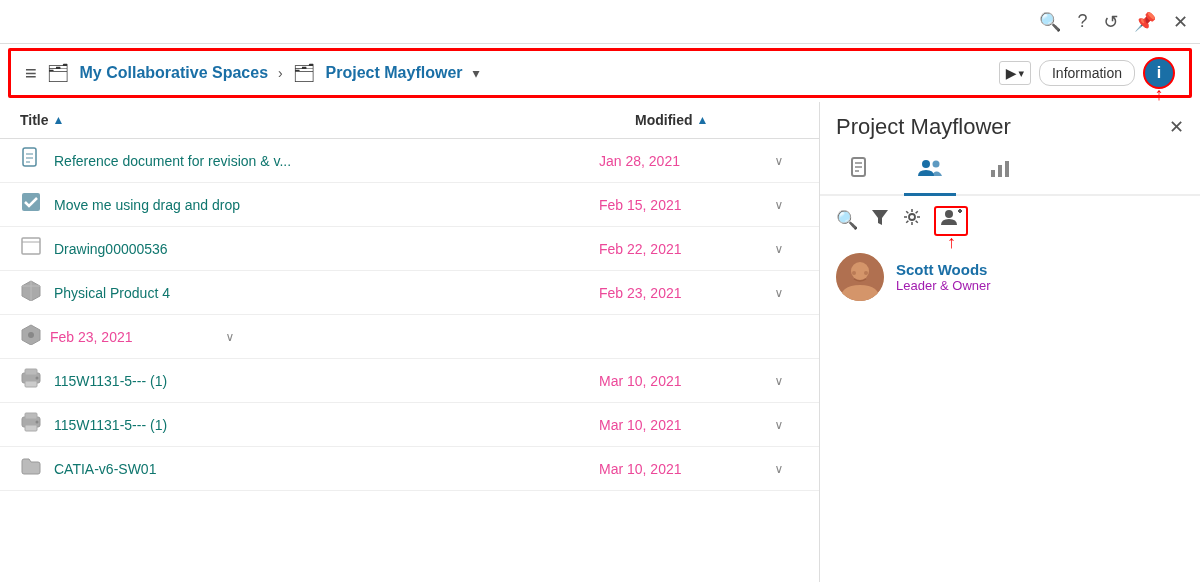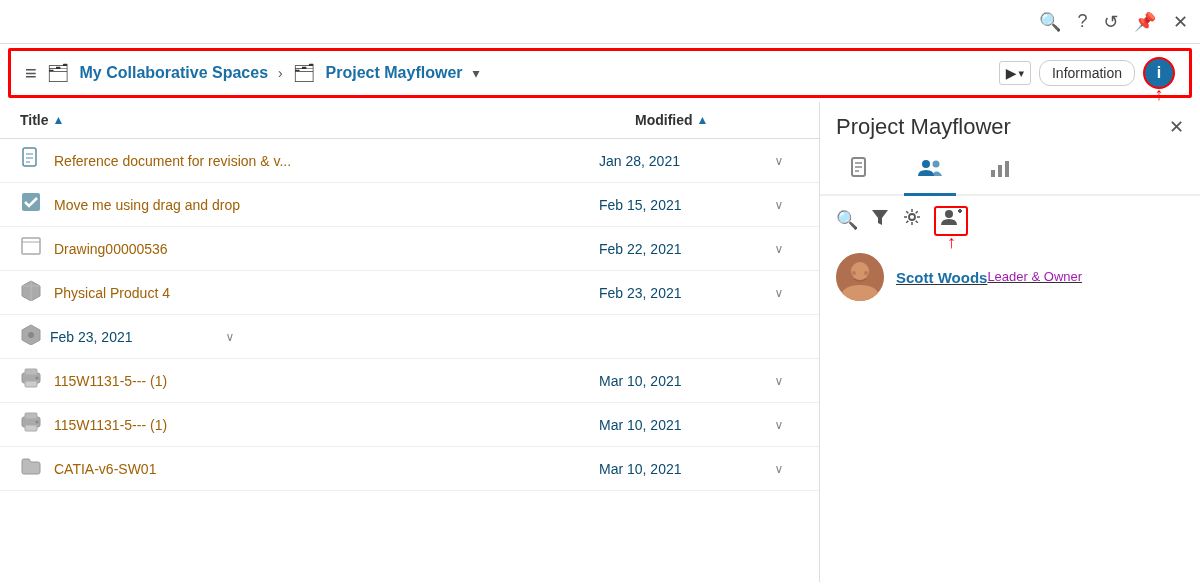--- a/index.html
+++ b/index.html
@@ -166,26 +166,26 @@
       cursor: pointer;
     }
     .file-icon {
       width: 30px;
       font-size: 18px;
       color: #5a8fa3;
       flex-shrink: 0;
     }
     .file-name {
       flex: 1;
-      color: #a16207;
+      color: #0f766e;
       padding-left: 4px;
     }
     .file-date {
       width: 160px;
-      color: #0c4a6e;
+      color: #ec4899;
     }
     .file-chevron {
       width: 40px;
       text-align: center;
       color: #888;
       font-size: 12px;
     }
 
     
     .info-panel {
@@ -277,22 +277,21 @@
       background: #c8956e;
       display: flex;
       align-items: center;
       justify-content: center;
       font-size: 24px;
       overflow: hidden;
       flex-shrink: 0;
     }
     .member-info {
       display: flex;
-      flex-direction: row;
-      text-decoration: underline;
+      flex-direction: column;
     }
     .member-name {
       color: #1a6fa6;
       font-weight: bold;
       font-size: 15px;
     }
     .member-role {
       color: #a21caf;
       font-size: 13px;
     }

